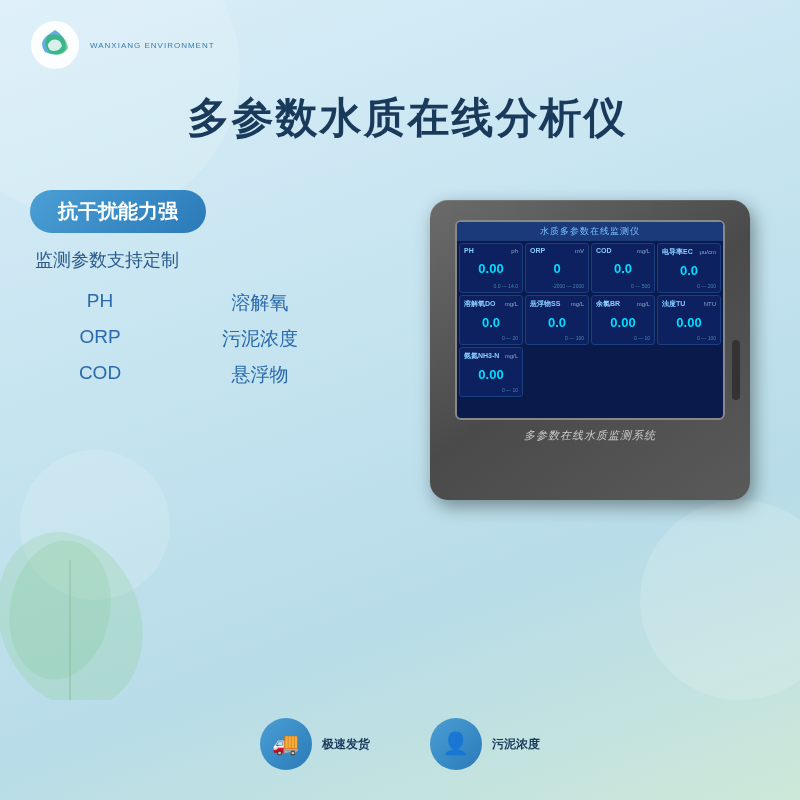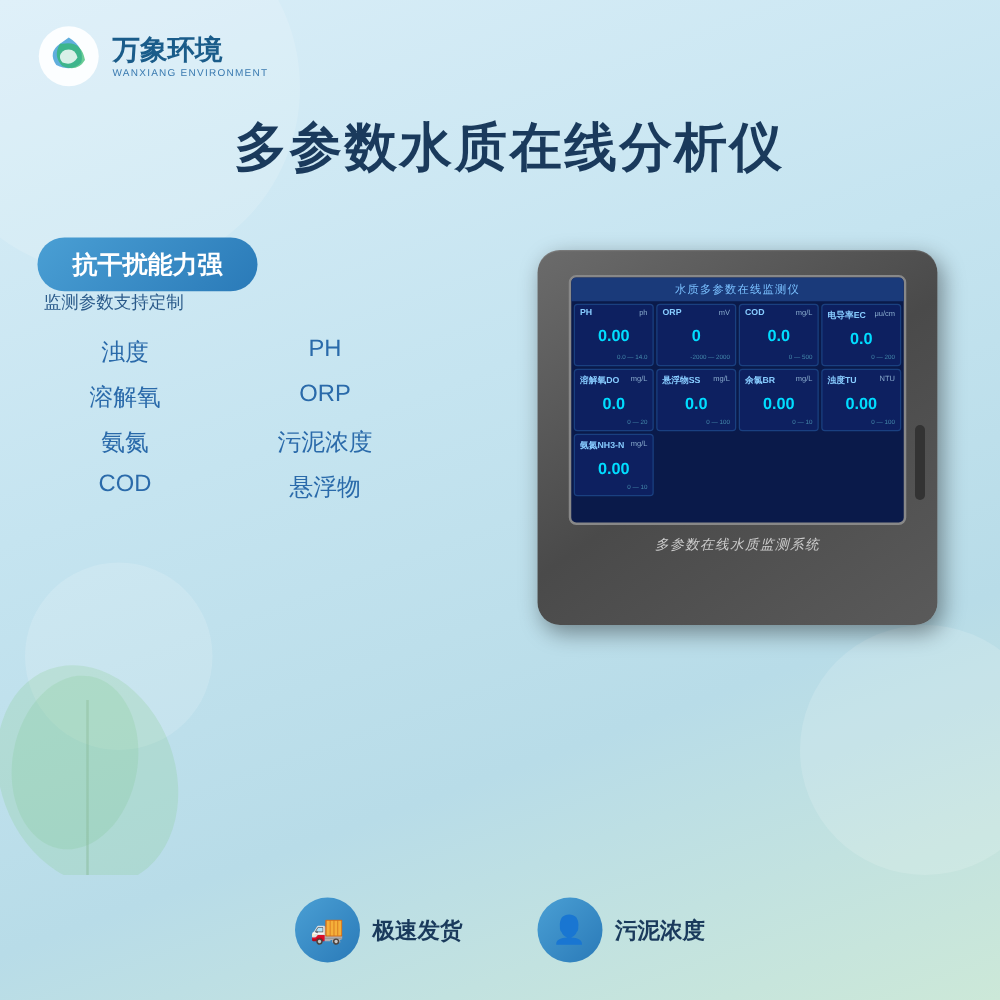--- a/index.html
+++ b/index.html
@@ -85,25 +85,25 @@
 
     
     .badge-pill {
       display: inline-block;
       background: linear-gradient(135deg, #4a9fd4, #2a7ab8);
       color: white;
       font-size: 20px;
       font-weight: bold;
       padding: 8px 28px;
       border-radius: 30px;
-      margin-bottom: 0;
+      margin-bottom: 15px;
     }
 
     .subtitle-line {
-      font-size: 14px;
+      font-size: 18px;
       color: #2a5a8a;
       margin-bottom: 18px;
       text-align: left;
       padding-left: 5px;
     }
 
     .features-grid {
       display: grid;
       grid-template-columns: 1fr 1fr;
       gap: 10px 20px;
@@ -245,21 +245,21 @@
       background: linear-gradient(135deg, #4a9fd4, #2a7ab8);
       border-radius: 50%;
       display: flex;
       align-items: center;
       justify-content: center;
       font-size: 22px;
       color: white;
     }
 
     .bottom-text {
-      font-size: 18px;
+      font-size: 12px;
       font-weight: bold;
       color: #1a3a5c;
     }
   </style>
 </head>
 <body>
 
 <div class="bg-circle bg-circle-1"></div>
 <div class="bg-circle bg-circle-2"></div>
 <div class="bg-circle bg-circle-3"></div>
@@ -271,36 +271,33 @@
 </svg>
 
 <div class="header">
   <svg class="logo-icon" viewBox="0 0 50 50">
     <circle cx="25" cy="25" r="24" fill="white" opacity="0.9"></circle>
     <path d="M 25 10 Q 38 18 35 30 Q 28 38 15 32 Q 8 22 18 15 Z" fill="#3a9ad4" opacity="0.8"></path>
     <path d="M 20 15 Q 35 12 38 28 Q 32 38 20 33 Q 12 25 18 15 Z" fill="#2db86a" opacity="0.7"></path>
     <path d="M 22 20 Q 30 18 32 26 Q 28 33 20 30 Q 15 24 22 20 Z" fill="white" opacity="0.8"></path>
   </svg>
   <div class="logo-text-block">
-    <span class="logo-main">万象环境</span>
     <span class="logo-sub">WANXIANG ENVIRONMENT</span>
   </div>
 </div>
 
 <h1 class="main-title">多参数水质在线分析仪</h1>
 
 <div class="left-panel">
   <div class="badge-pill">抗干扰能力强</div>
   <p class="subtitle-line">监测参数支持定制</p>
   <div class="features-grid">
-    <span class="feature-item">浊度</span>
     <span class="feature-item">PH</span>
     <span class="feature-item">溶解氧</span>
     <span class="feature-item">ORP</span>
-    <span class="feature-item">氨氮</span>
     <span class="feature-item">污泥浓度</span>
     <span class="feature-item">COD</span>
     <span class="feature-item">悬浮物</span>
   </div>
 </div>
 
 <div class="device-container">
   <div class="device-box">
 
     <div class="device-screen-wrapper">

